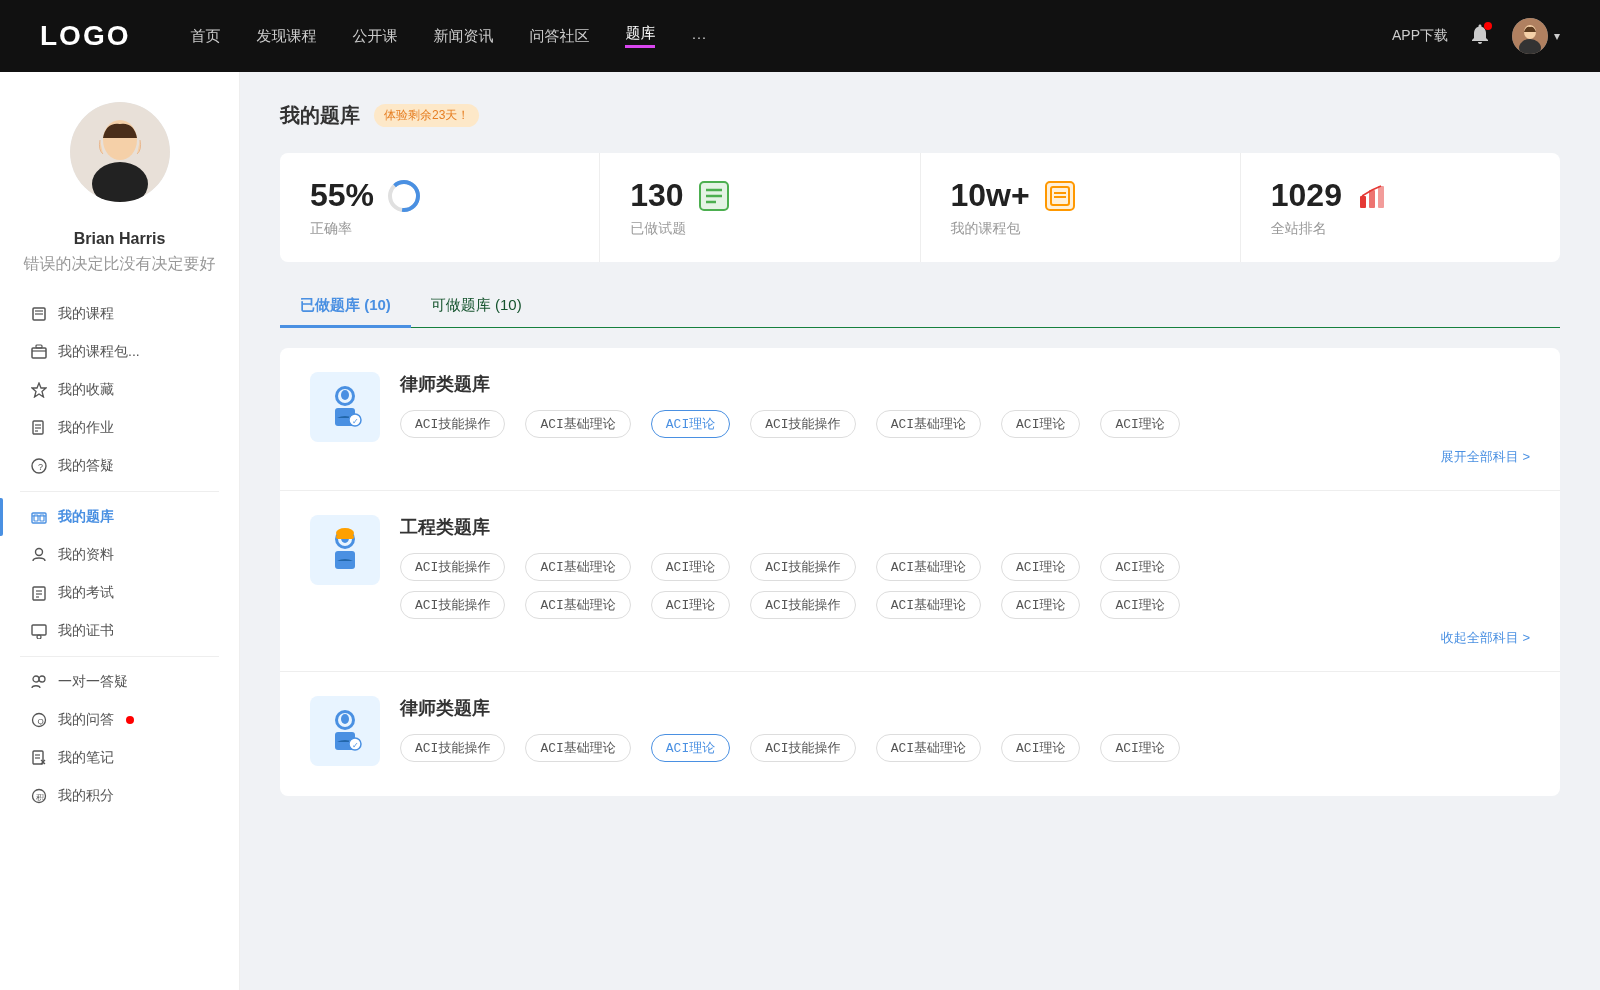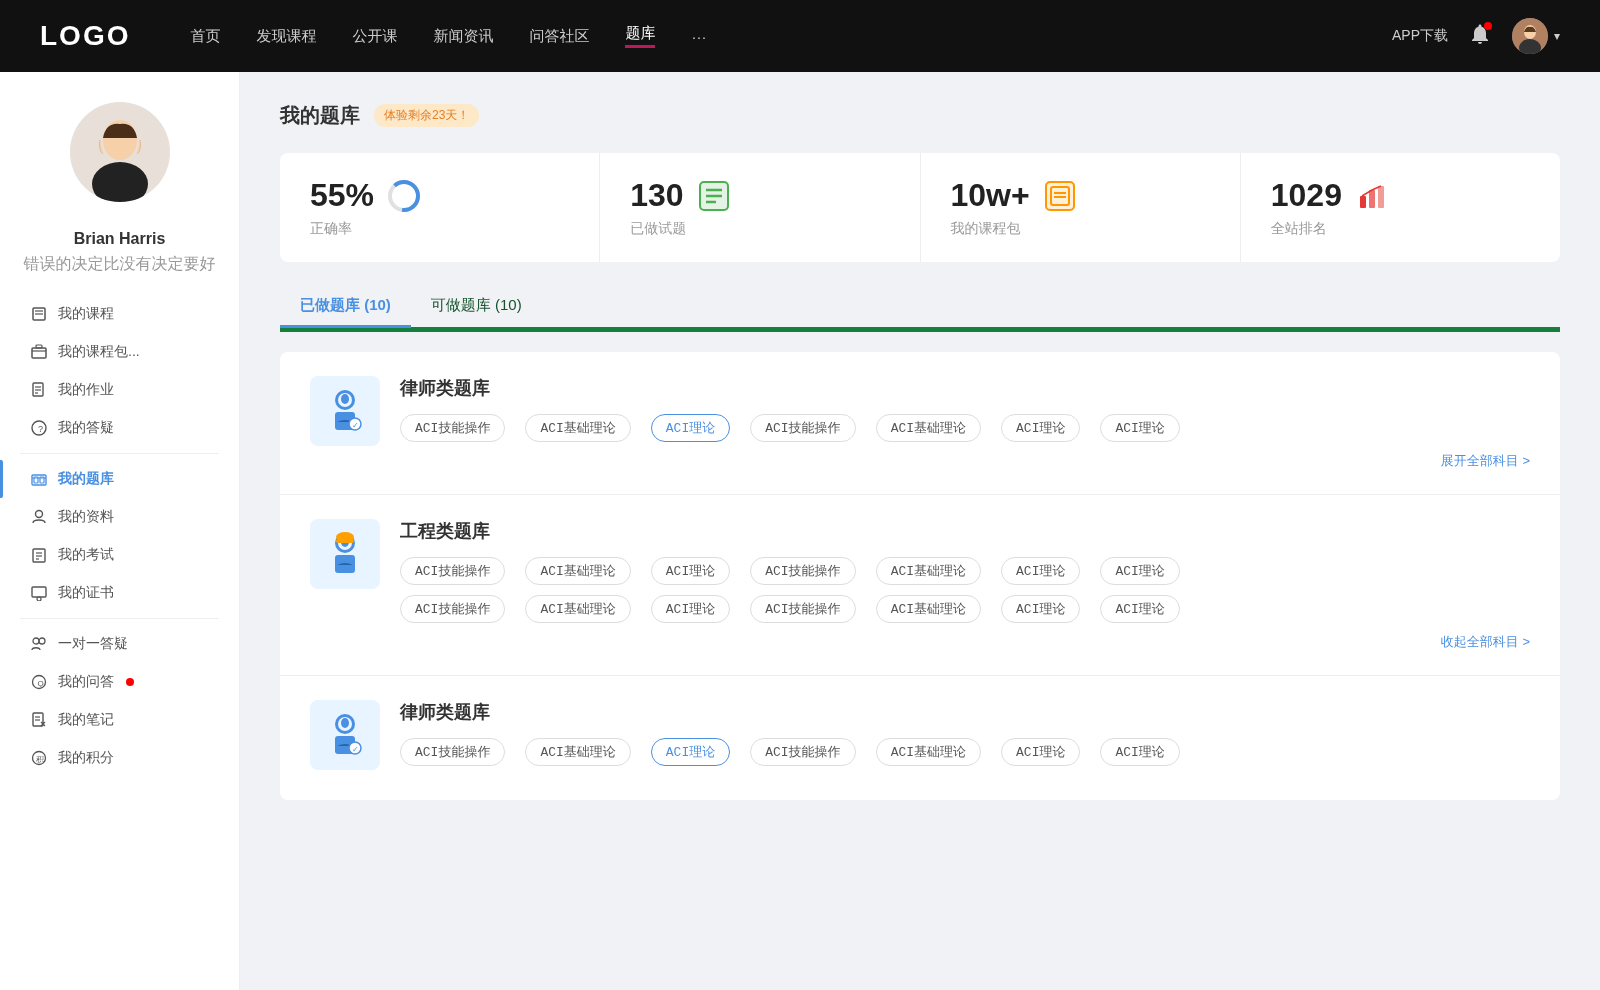--- a/index.html
+++ b/index.html
@@ -28,21 +28,21 @@
       flex: 1;
     }
     .nav-item {
       color: #ccc;
       font-size: 15px;
       cursor: pointer;
       white-space: nowrap;
     }
     .nav-item.active {
       color: #fff;
-      border-bottom: 3px solid #be185d;
+      border-bottom: 3px solid #d946ef;
       padding-bottom: 2px;
     }
     .navbar-right {
       display: flex;
       align-items: center;
       gap: 20px;
     }
     .app-download {
       color: #ccc;
       font-size: 14px;
@@ -225,21 +225,21 @@
     .icon-blue-circle { background: transparent; }
     .icon-green-sq { background: transparent; }
     .icon-orange-sq { background: transparent; }
     .icon-red-chart { background: transparent; }
 
     
     .tabs {
       display: flex;
       gap: 0;
       margin-bottom: 20px;
-      border-bottom: 5px solid #15803d;
+      border-bottom: 1px solid #15803d;
     }
     .tab {
       padding: 10px 20px;
       font-size: 15px;
       color: #14532d;
       cursor: pointer;
       border-bottom: 3px solid transparent;
       margin-bottom: -1px;
     }
     .tab.active {
@@ -382,20 +382,28 @@
               <rect x="1" y="4" width="14" height="10" rx="1" fill="none" stroke="currentColor" stroke-width="1.5"></rect>
               <line x1="1" y1="7" x2="15" y2="7" stroke="currentColor" stroke-width="1.2"></line>
               <rect x="5" y="1" width="6" height="3" rx="1" fill="none" stroke="currentColor" stroke-width="1.2"></rect>
             </svg>
         </span>
         <span>我的课程包...</span>
       </div>
       <div class="sidebar-item">
         <span class="sidebar-icon">
           <svg viewBox="0 0 16 16">
+              <polygon points="8,1 10,6 15,6 11,9.5 12.5,15 8,12 3.5,15 5,9.5 1,6 6,6" fill="none" stroke="currentColor" stroke-width="1.3"></polygon>
+            </svg>
+        </span>
+        <span>我的收藏</span>
+      </div>
+      <div class="sidebar-item">
+        <span class="sidebar-icon">
+          <svg viewBox="0 0 16 16">
               <rect x="2" y="1" width="10" height="13" rx="1" fill="none" stroke="currentColor" stroke-width="1.4"></rect>
               <line x1="4" y1="5" x2="10" y2="5" stroke="currentColor" stroke-width="1.2"></line>
               <line x1="4" y1="8" x2="10" y2="8" stroke="currentColor" stroke-width="1.2"></line>
               <line x1="4" y1="11" x2="7" y2="11" stroke="currentColor" stroke-width="1.2"></line>
             </svg>
         </span>
         <span>我的作业</span>
       </div>
       <div class="sidebar-item">
         <span class="sidebar-icon">

